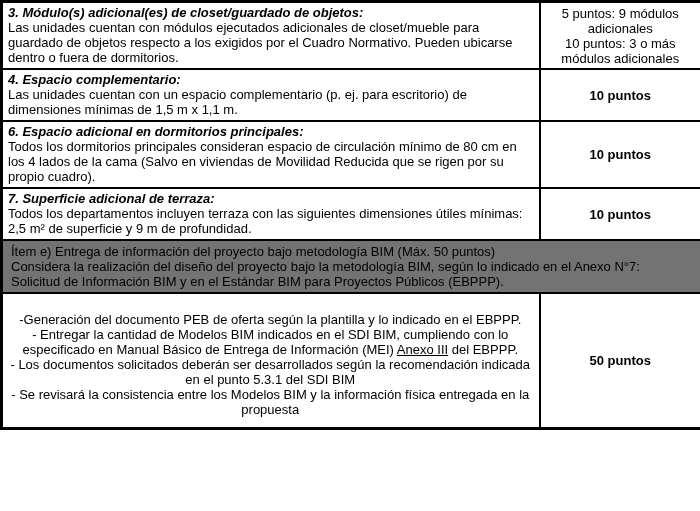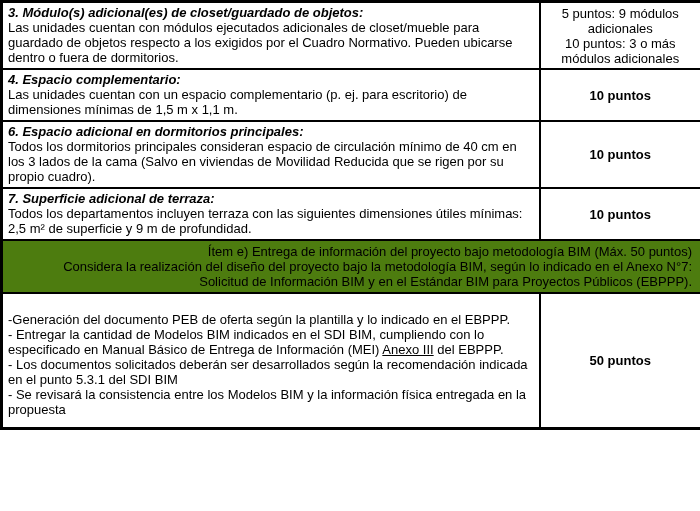--- a/index.html
+++ b/index.html
@@ -27,26 +27,27 @@
   .row-title { font-weight: bold; font-style: italic; }
   .bold { font-weight: normal; }
   .underline { text-decoration: underline; margin-top: 48px; }
   td.points-cell {
     text-align: center;
     vertical-align: middle;
     padding: 2px 4px;
   }
   td.points-cell .points-plain { font-weight: bold; }
   td.bim-header {
-    background: #4d7c0f;
-    text-align: right;
+    background: #737373;
+    text-align: left;
     padding: 3px 8px;
   }
   td.bim-req {
     padding: 18px 6px 10px 5px;
+    text-align: center;
   }
 </style>
 </head>
 <body>
 
 <table class="criteria">
   <colgroup>
     <col class="col-desc">
     <col class="col-points">
   </colgroup>
@@ -70,21 +71,21 @@
       </td>
       <td class="points-cell">
         <span class="points-plain">10 puntos</span>
       </td>
     </tr>
 
 
     <tr>
       <td>
         <div class="row-title">6. Espacio adicional en dormitorios principales:</div>
-        <div class="row-body">Todos los dormitorios principales consideran espacio de circulación mínimo de 40 cm en los 3 lados de la cama (Salvo en viviendas de Movilidad Reducida que se rigen por su propio cuadro).</div>
+        <div class="row-body">Todos los dormitorios principales consideran espacio de circulación mínimo de 80 cm en los 4 lados de la cama (Salvo en viviendas de Movilidad Reducida que se rigen por su propio cuadro).</div>
       </td>
       <td class="points-cell">
         <span class="points-plain">10 puntos</span>
       </td>
     </tr>
 
     <tr>
       <td>
         <div class="row-title">7. Superficie adicional de terraza:</div>
         <div class="row-body">Todos los departamentos incluyen terraza con las siguientes dimensiones útiles mínimas: 2,5 m² de superficie y 9 m de profundidad.</div>

